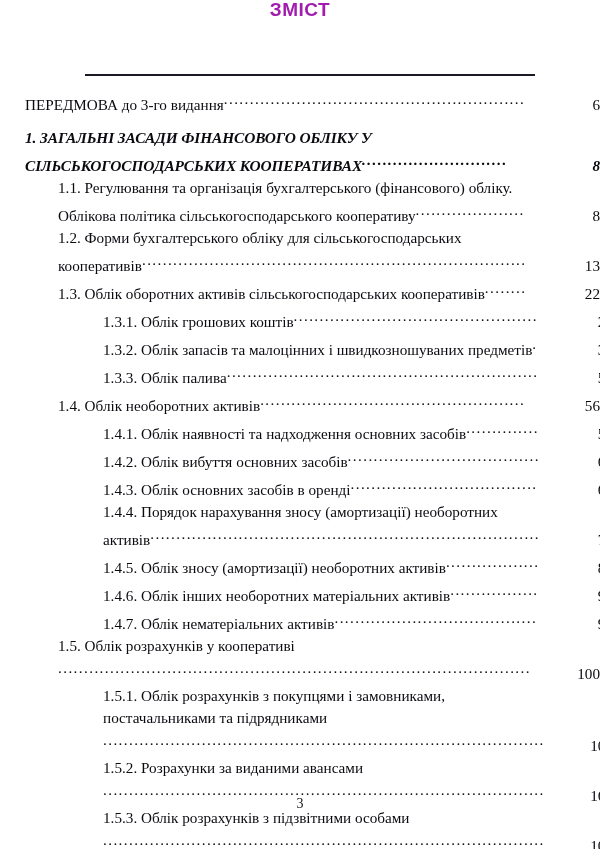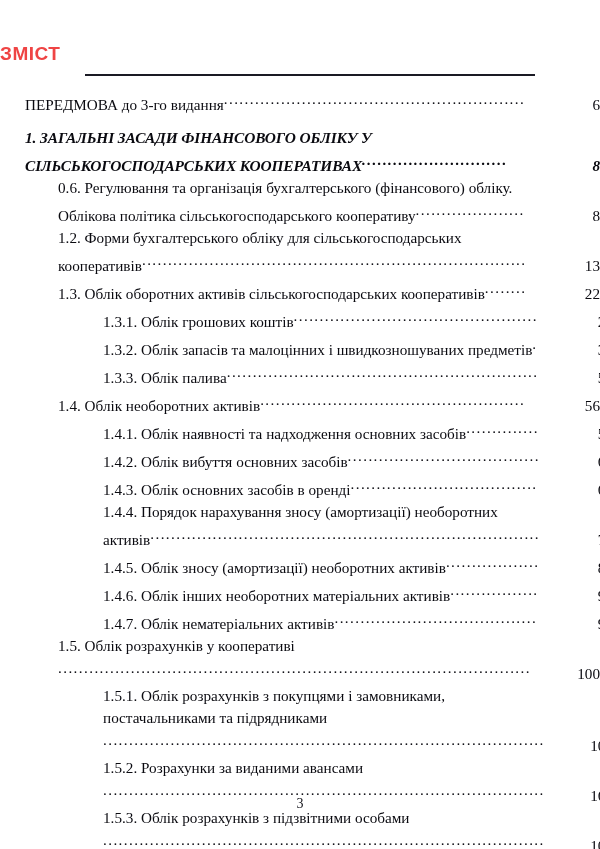--- a/index.html
+++ b/index.html
@@ -20,29 +20,28 @@
 
   .page {
     position: relative;
     width: 600px;
     height: 849px;
     box-sizing: border-box;
   }
 
   
   .doc-title {
-    text-align: left;
+    text-align: center;
     font-family: "Liberation Sans", "DejaVu Sans", sans-serif;
     font-weight: bold;
     font-size: 19px;
     letter-spacing: 0.5px;
     margin: 0;
-    padding-top: 44px;
     line-height: 1;
-    color: #ef4444;
+    color: #a21caf;
   }
 
   .title-rule {
     position: absolute;
     left: 85px;
     top: 74px;
     width: 450px;
     height: 2px;
     background: #1a1a24;
   }
@@ -121,21 +120,21 @@
 <div class="page">
 
   <h1 class="doc-title">ЗМІСТ</h1>
 
   <div class="title-rule"></div>
 
   <div class="toc" id="toc-list">
       <div class="toc-entry lvl-0"><span class="toc-text">ПЕРЕДМОВА до 3-го видання</span><span class="leader">..........................................................</span><span class="page-num">6</span></div>
       <div style="height: 11px;"></div>
       <div class="toc-entry lvl-1"><span class="toc-text">1. ЗАГАЛЬНІ ЗАСАДИ ФІНАНСОВОГО  ОБЛІКУ У СІЛЬСЬКОГОСПОДАРСЬКИХ КООПЕРАТИВАХ</span><span class="leader">............................</span><span class="page-num">8</span></div>
-      <div class="toc-entry lvl-2"><span class="toc-text">0.6. Регулювання та організація бухгалтерського (фінансового) обліку. Облікова політика сільськогосподарського кооперативу</span><span class="leader">.....................</span><span class="page-num">8</span></div>
+      <div class="toc-entry lvl-2"><span class="toc-text">1.1. Регулювання та організація бухгалтерського (фінансового) обліку. Облікова політика сільськогосподарського кооперативу</span><span class="leader">.....................</span><span class="page-num">8</span></div>
       <div class="toc-entry lvl-2"><span class="toc-text">1.2. Форми бухгалтерського обліку для сільськогосподарських кооперативів</span><span class="leader">..........................................................................</span><span class="page-num">13</span></div>
       <div class="toc-entry lvl-2"><span class="toc-text">1.3. Облік оборотних активів сільськогосподарських кооперативів</span><span class="leader">........</span><span class="page-num">22</span></div>
       <div class="toc-entry lvl-3"><span class="toc-text">1.3.1. Облік грошових коштів</span><span class="leader">...............................................</span><span class="page-num">22</span></div>
       <div class="toc-entry lvl-3"><span class="toc-text">1.3.2. Облік запасів та малоцінних і швидкозношуваних предметів</span><span class="leader">.</span><span class="page-num">37</span></div>
       <div class="toc-entry lvl-3"><span class="toc-text">1.3.3. Облік палива</span><span class="leader">............................................................</span><span class="page-num">50</span></div>
       <div class="toc-entry lvl-2"><span class="toc-text">1.4. Облік необоротних активів</span><span class="leader">...................................................</span><span class="page-num">56</span></div>
       <div class="toc-entry lvl-3"><span class="toc-text">1.4.1. Облік наявності та надходження основних засобів</span><span class="leader">..............</span><span class="page-num">56</span></div>
       <div class="toc-entry lvl-3"><span class="toc-text">1.4.2. Облік вибуття основних засобів</span><span class="leader">.....................................</span><span class="page-num">64</span></div>
       <div class="toc-entry lvl-3"><span class="toc-text">1.4.3. Облік основних засобів в оренді</span><span class="leader">....................................</span><span class="page-num">67</span></div>
       <div class="toc-entry lvl-3"><span class="toc-text">1.4.4. Порядок нарахування зносу (амортизації) необоротних активів</span><span class="leader">...........................................................................</span><span class="page-num">73</span></div>

